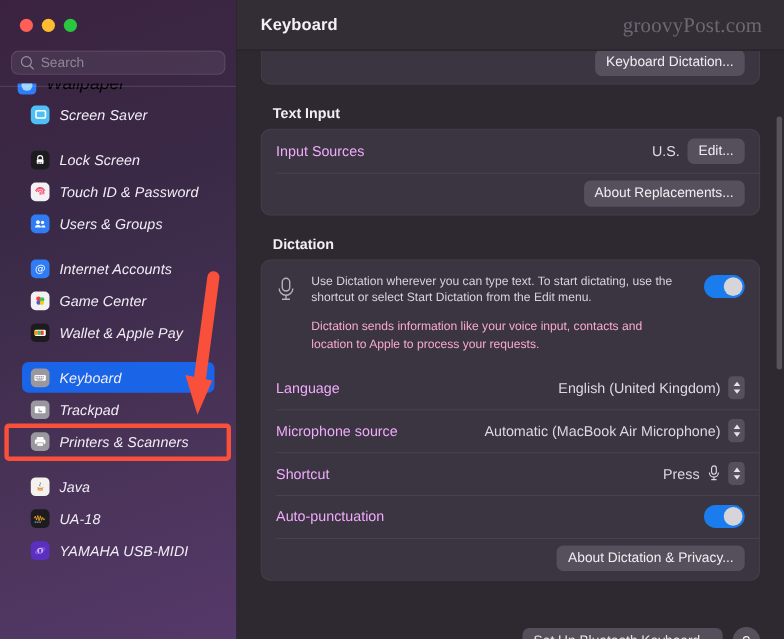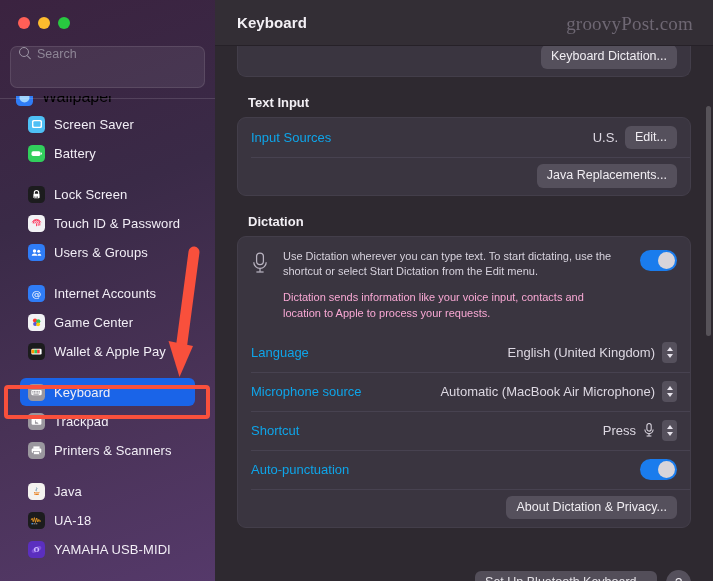--- a/index.html
+++ b/index.html
@@ -31,25 +31,25 @@
     padding-left: 18px;
     gap: 8px;
   }
   .dot { width: 12px; height: 12px; border-radius: 50%; }
   .dot.red { background: #ff5f57; }
   .dot.yellow { background: #febc2e; }
   .dot.green { background: #28c840; }
 
   #search-wrap { padding: 0 10px 8px 10px; }
   #search-box {
-    height: 42px;
+    height: 22px;
     border-radius: 7px;
     background: rgba(255,255,255,0.07);
     border: 1px solid rgba(255,255,255,0.10);
-    display: flex; align-items: flex-start;
+    display: flex; align-items: center;
     padding: 0 8px;
     gap: 6px;
   }
   #search-box .mag {
     width: 12px; height: 12px;
     flex: 0 0 12px;
     position: relative;
   }
   #search-box .mag::before {
     content: ""; position: absolute;
@@ -73,20 +73,21 @@
     font-size: 12.5px;
     width: 100%;
     padding: 0;
   }
   #search-input::placeholder { color: #8e8696; }
 
   #nav-scroll {
     position: relative;
     height: 501px;
     overflow: hidden;
+    font-style: italic;
   }
   #nav-list { padding: 0 20px; position: relative; }
 
   .nav-item {
     display: flex; align-items: center;
     height: 28px;
     gap: 9px;
     padding: 0 8px;
     border-radius: 6px;
     margin-bottom: 1px;
@@ -196,21 +197,21 @@
   }
   .row + .row::before {
     content: "";
     position: absolute;
     left: 13px; right: 0; top: 0;
     height: 1px;
     background: #474250;
   }
   .row .row-label {
     font-size: 13px;
-    color: #0ea5e9;
+    color: #f0abfc;
     flex: 0 0 auto;
   }
   .row .spacer { flex: 1 1 auto; }
   .row .row-value {
     font-size: 13px;
     color: #ddd8e2;
     margin-right: 7px;
     white-space: nowrap;
   }
 
@@ -359,29 +360,20 @@
         <div style="height:14px"></div>
 
         <div class="nav-item">
           <span class="ico" style="background:#4ec0f5">
             <svg width="12" height="12" viewBox="0 0 12 12">
                 <rect x="1" y="2" width="10" height="8" rx="1.6" fill="#fff"></rect>
                 <rect x="2.4" y="3.3" width="7.2" height="5.4" rx="1" fill="#4ec0f5"></rect>
               </svg>
           </span>
           <span class="label">Screen Saver</span>
-        </div>
-        <div class="nav-item">
-          <span class="ico" style="background:#31cf5c">
-            <svg width="13" height="13" viewBox="0 0 13 13">
-                <rect x="1.5" y="4.3" width="9" height="4.6" rx="1.6" fill="#fff"></rect>
-                <rect x="10.8" y="5.6" width="1.1" height="2" rx="0.5" fill="#fff"></rect>
-              </svg>
-          </span>
-          <span class="label">Battery</span>
         </div>
 
         <div class="nav-gap"></div>
 
         <div class="nav-item">
           <span class="ico" style="background:#1c1c1e">
             <svg width="13" height="13" viewBox="0 0 13 13">
                 <path d="M4.3 6V4.7a2.2 2.2 0 0 1 4.4 0V6" stroke="#fff" stroke-width="1.1" fill="none"></path>
                 <rect x="3.4" y="5.8" width="6.2" height="4.4" rx="1" fill="#fff"></rect>
                 <g fill="#1c1c1e">
@@ -547,21 +539,21 @@
 
       <div class="section-title">Text Input</div>
       <div class="card">
         <div class="row">
           <span class="row-label">Input Sources</span>
           <span class="spacer"></span>
           <span class="row-value">U.S.</span>
           <button class="btn">Edit...</button>
         </div>
         <div class="row btn-row">
-          <button class="btn">Java Replacements...</button>
+          <button class="btn">About Replacements...</button>
         </div>
       </div>
 
       <div class="section-title">Dictation</div>
       <div class="card">
 
         <div class="dict-top">
           <span class="mic-ico">
             <svg class="mic-glyph-small" width="18" height="24" viewBox="0 0 18 24" fill="none" stroke="#b9b3c0" stroke-width="1.25">
               <rect x="5.6" y="2" width="6.8" height="11.6" rx="3.4"></rect>

